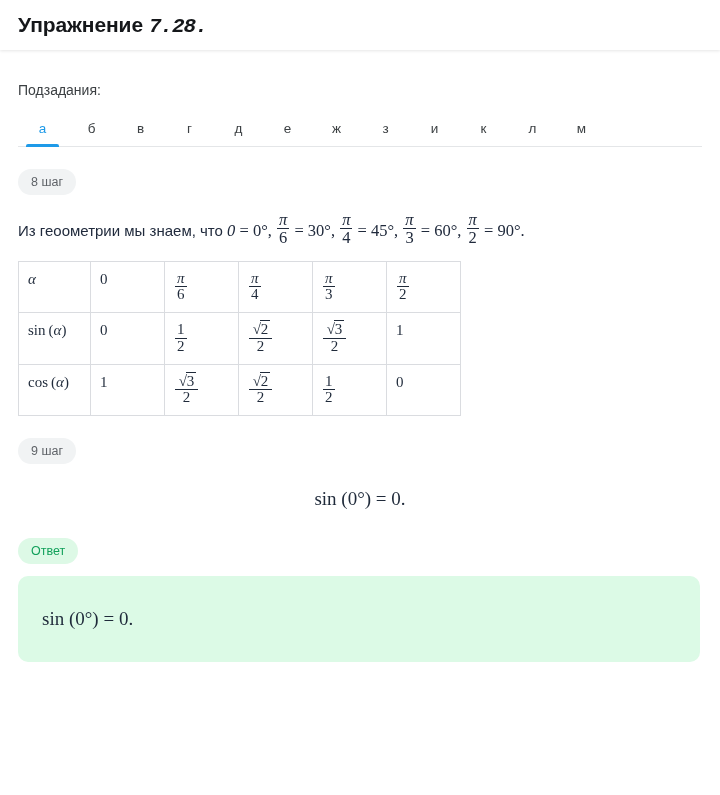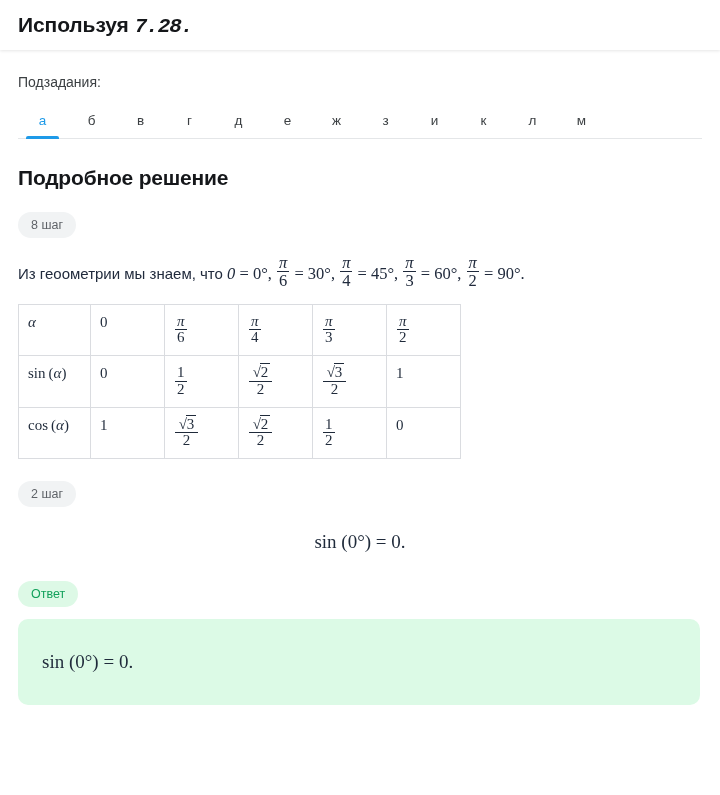--- a/index.html
+++ b/index.html
@@ -37,21 +37,21 @@
   .page-title .tnum {
     font-family: Liberation Mono, monospace;
     font-style: italic;
     font-weight: 700;
     font-size: 21px;
     letter-spacing: -1px;
   }
 
   
   .content {
-    padding: 8px 18px;
+    padding: 16px 18px;
     box-sizing: border-box;
   }
 
   .subtasks-label {
     font-size: 14px;
     color: #3c4043;
     padding-top: 16px;
     padding-bottom: 2px;
   }
 
@@ -204,21 +204,21 @@
     align-items: center;
     padding-left: 24px;
   }
   .answer-box .equation { margin-top: 0; }
 </style>
 </head>
 <body>
 
 <div class="header">
   <div class="page-title">
-    <span>Используя </span><span class="tnum">7.28.</span>
+    <span>Упражнение </span><span class="tnum">7.28.</span>
   </div>
 </div>
 
 <div class="content">
 
   
   <div class="subtasks-label">Подзадания:</div>
 
   <div class="tabs">
     <div class="tab active">а</div>
@@ -229,21 +229,20 @@
     <div class="tab">е</div>
     <div class="tab">ж</div>
     <div class="tab">з</div>
     <div class="tab">и</div>
     <div class="tab">к</div>
     <div class="tab">л</div>
     <div class="tab">м</div>
   </div>
 
   
-  <div class="section-heading">Подробное решение</div>
 
   
   <div class="badge">8 шаг</div>
 
 
   <div class="heading-line">
     <span>Из геоометрии мы знаем, что </span><span class="math dark" style="font-size:16.5px"><span class="mi">0</span> = 0°, <span class="frac"><span class="num mi">π</span><span class="den">6</span></span> = 30°, <span class="frac"><span class="num mi">π</span><span class="den">4</span></span> = 45°, <span class="frac"><span class="num mi">π</span><span class="den">3</span></span> = 60°, <span class="frac"><span class="num mi">π</span><span class="den">2</span></span> = 90°.</span>
   </div>
 
   
@@ -270,21 +269,21 @@
       <td class="dcell">1</td>
       <td class="dcell"><span class="frac"><span class="num"><span class="sqrt"><span class="rad">√</span><span class="arg">3</span></span></span><span class="den">2</span></span></td>
       <td class="dcell"><span class="frac"><span class="num"><span class="sqrt"><span class="rad">√</span><span class="arg">2</span></span></span><span class="den">2</span></span></td>
       <td class="dcell"><span class="frac"><span class="num">1</span><span class="den">2</span></span></td>
       <td class="dcell">0</td>
     </tr>
   </tbody>
     </table>
 
   
-  <div class="badge">2 шаг</div>
+  <div class="badge">9 шаг</div>
 
 
   <div class="equation">sin (0°) = 0.</div>
 
   
   <div class="badge answer-badge">Ответ</div>
 
   <div class="answer-box">
     <div class="equation">sin (0°) = 0.</div>
   </div>

